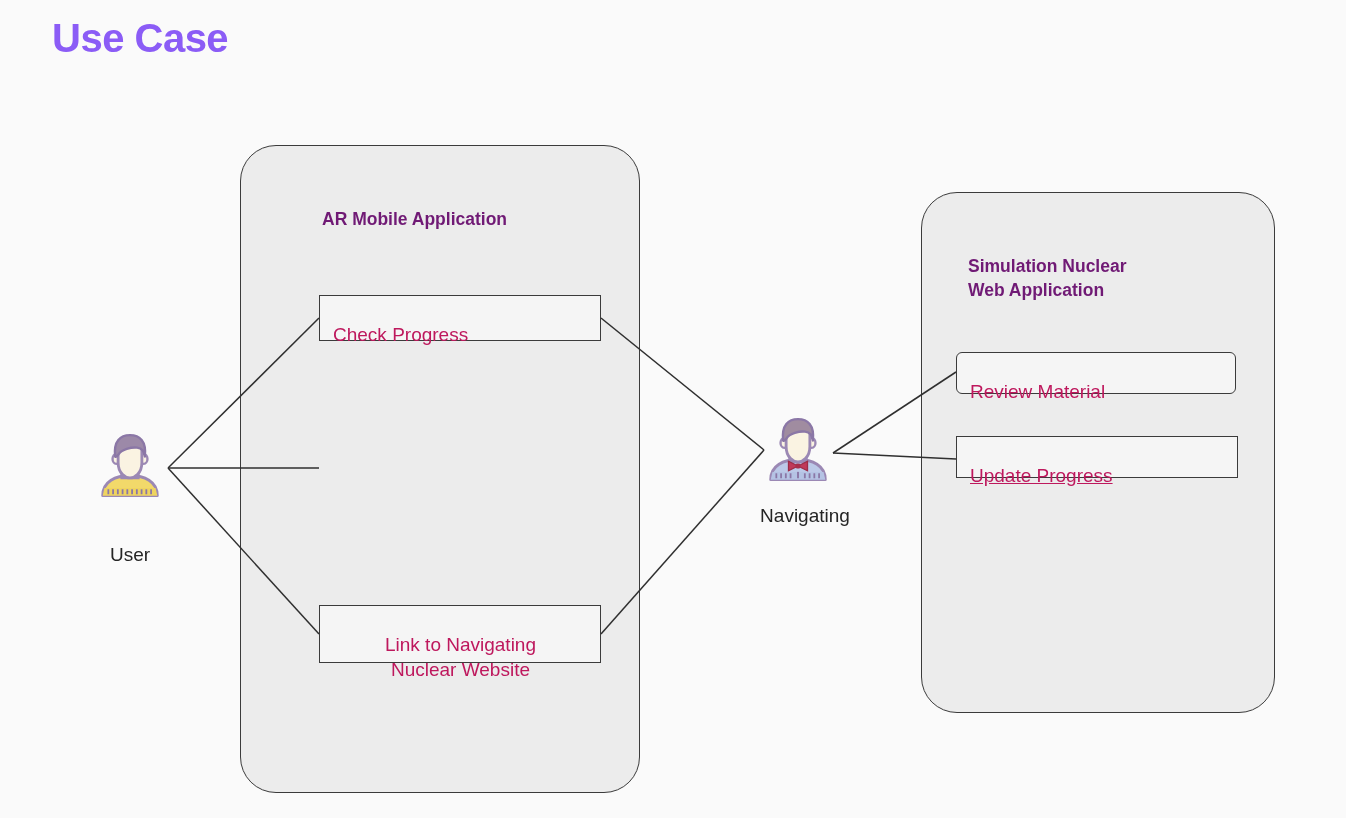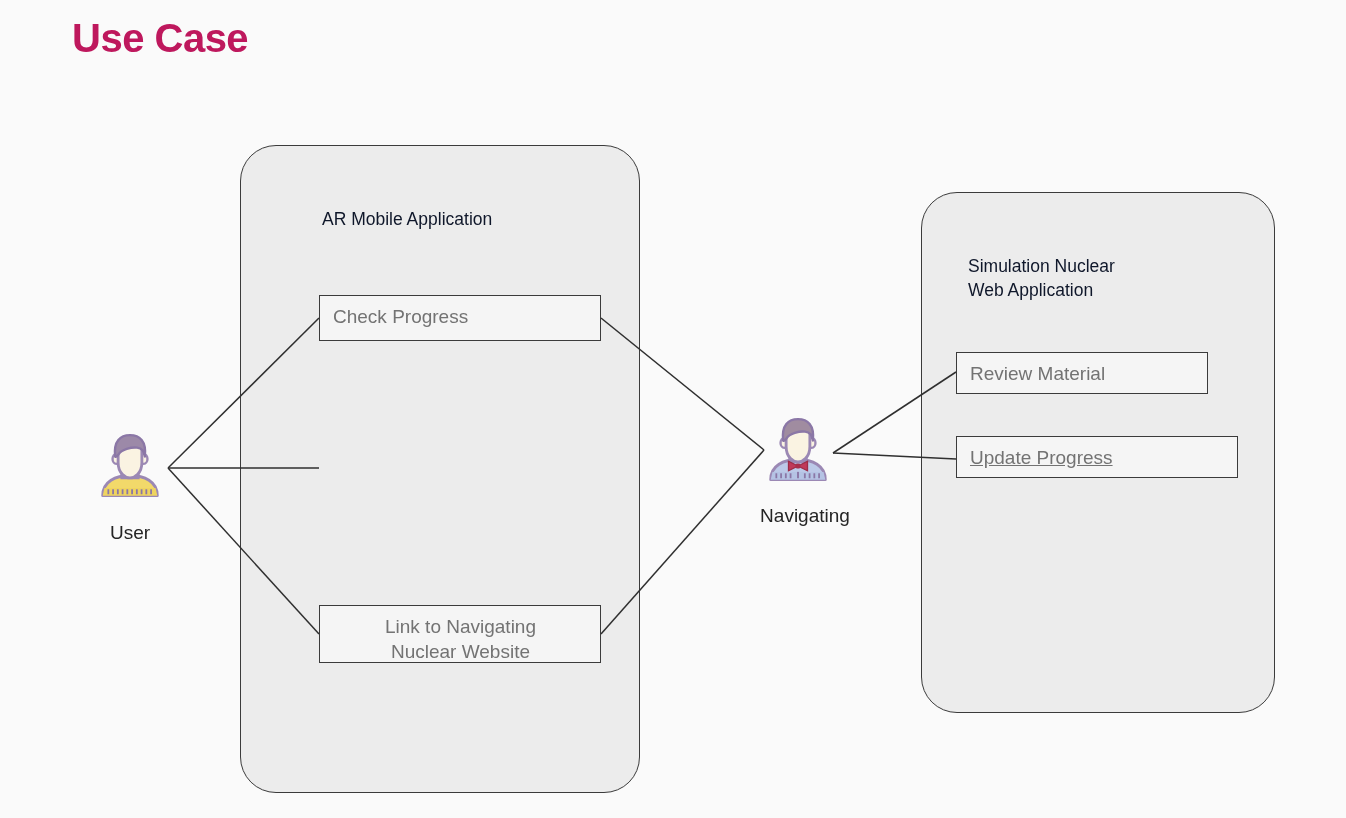--- a/index.html
+++ b/index.html
@@ -20,25 +20,24 @@
     left: 0; top: 0;
     width: 1346px;
     height: 818px;
   }
   .page-title {
     position: absolute;
     left: 52px;
     top: 14px;
     font-size: 40px;
     font-weight: bold;
-    color: #be185d;
+    color: #8b5cf6;
     letter-spacing: -0.5px;
     line-height: 1.2;
     white-space: nowrap;
-    margin-left: 20px;
   }
   
   .system {
     position: absolute;
     background: #ececec;
     border: 1.6px solid #3b3b3b;
     border-radius: 36px;
     box-sizing: border-box;
   }
   #system-ar {
@@ -49,67 +48,67 @@
   }
   #system-web {
     left: 921px;
     top: 192px;
     width: 354px;
     height: 521px;
   }
   .system-title {
     position: absolute;
     font-size: 17.5px;
-    font-weight: normal;
-    color: #0f172a;
+    font-weight: bold;
+    color: #701a75;
     line-height: 1.35;
     white-space: pre-line;
   }
   #title-ar {
     left: 322px;
     top: 208px;
     width: 300px;
   }
   #title-web {
     left: 968px;
     top: 255px;
     width: 260px;
   }
   
   .usecase {
     position: absolute;
     background: #f5f5f5;
     border: 1.6px solid #3b3b3b;
     box-sizing: border-box;
     font-size: 19px;
-    color: #737373;
+    color: #be185d;
     line-height: 1.34;
-    padding: 8px 12px 8px 13px;
+    padding: 26px 12px 8px 13px;
     white-space: pre-line;
   }
   #uc-check-progress { left: 319px; top: 295px; width: 282px; height: 46px; }
   #uc-escape-room    { left: 319px; top: 368px; width: 282px; height: 202px; }
   #uc-link-nav       { left: 319px; top: 605px; width: 282px; height: 58px; text-align: center; }
-  #uc-review         { left: 956px; top: 352px; width: 252px; height: 42px; }
+  #uc-review         { left: 956px; top: 352px; width: 280px; height: 42px; border-radius: 6px; }
   #uc-update         { left: 956px; top: 436px; width: 282px; height: 42px; text-decoration: underline; }
   .uc-italic { font-style: italic; }
   
   .actor {
     position: absolute;
   }
   #actor-user  { left: 92px; top: 428px; }
   #actor-dev   { left: 760px; top: 412px; }
   .actor-label {
     position: absolute;
     font-size: 19px;
     color: #252525;
     text-align: center;
     white-space: nowrap;
   }
-  #label-user { left: 60px; top: 522px; width: 140px; }
+  #label-user { left: 60px; top: 544px; width: 140px; }
   #label-dev  { left: 720px; top: 505px; width: 170px; }
   svg.lines { position: absolute; left:0; top:0; width: 1346px; height: 818px; pointer-events: none; }
   svg.lines line { stroke: #2f2f2f; stroke-width: 1.5; }
 </style>
 </head>
 <body>
 
 <div id="canvas">
 
   <div class="page-title">Use Case</div>

